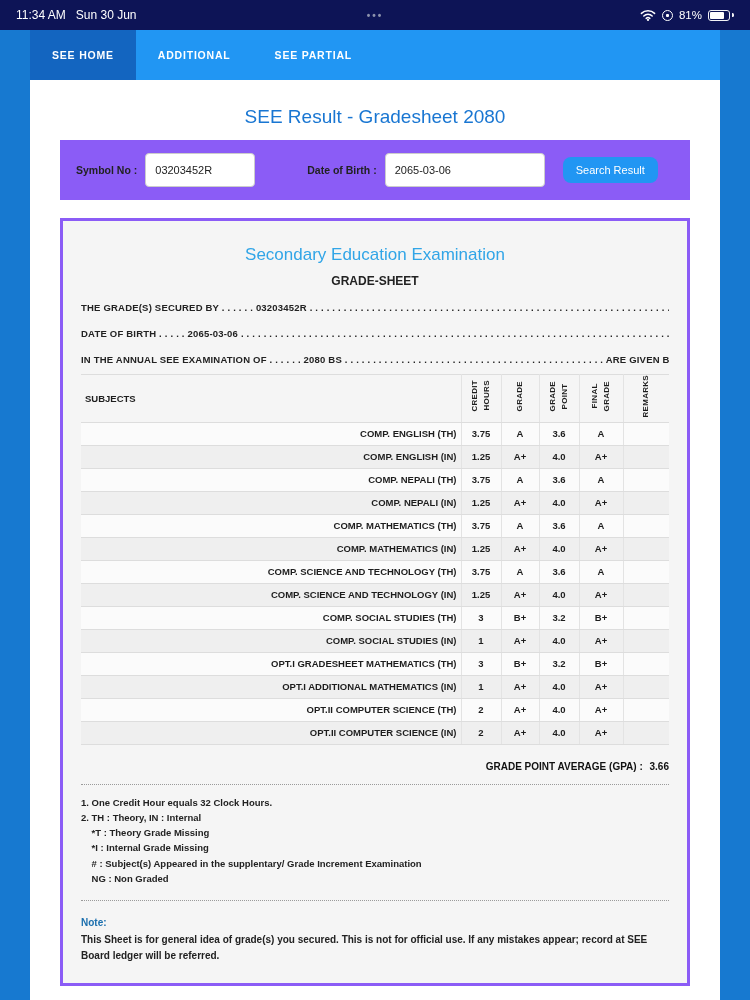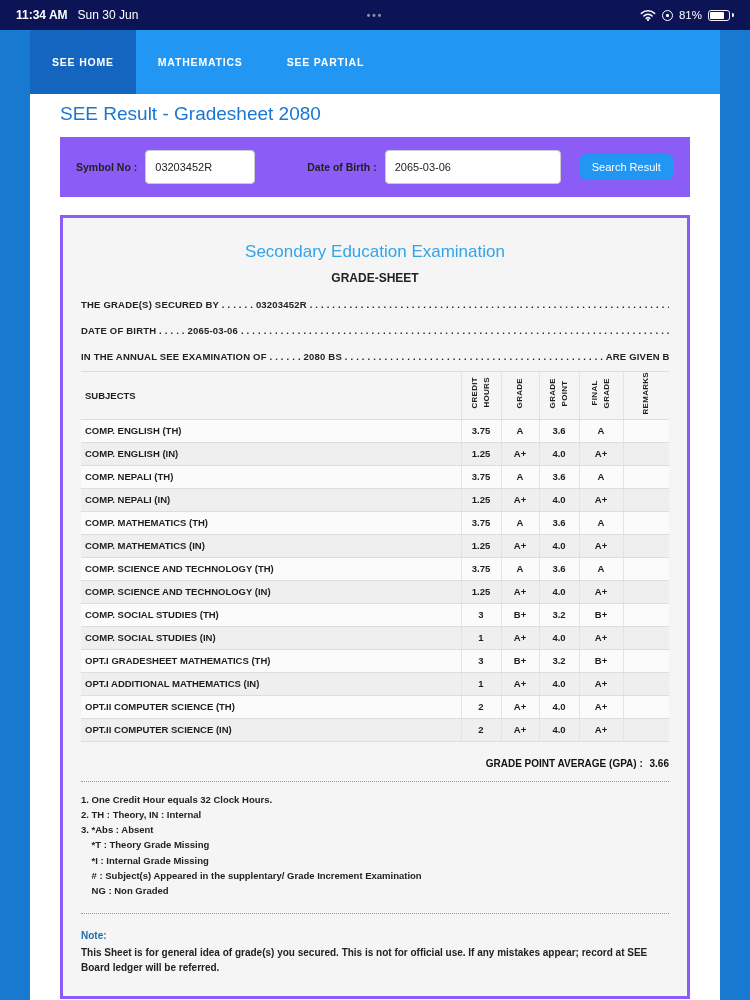--- a/index.html
+++ b/index.html
@@ -11,21 +11,21 @@
   }
 
   
   .status-bar {
     position: absolute; top: 0; left: 0; right: 0; height: 30px;
     background: #0d1456; color: #fff;
     display: flex; align-items: center; padding: 0 16px;
     font-size: 12px; z-index: 20;
   }
   .sb-left { display: flex; align-items: baseline; gap: 10px; }
-  .sb-time { font-weight: 700; }
+  .sb-time { font-weight: 400; }
   .sb-date { font-weight: 400; }
   .sb-center {
     position: absolute; left: 50%; transform: translateX(-50%);
     color: #8d93ad; font-size: 10px; letter-spacing: 2px; font-weight: 700;
   }
   .sb-right { margin-left: auto; display: flex; align-items: center; gap: 6px; }
   .circle-icon {
     width: 11px; height: 11px; border: 1.4px solid #fff; border-radius: 50%;
     display: inline-block; position: relative;
   }
@@ -39,47 +39,47 @@
     border-radius: 3px; display: inline-block; padding: 1px;
   }
   .battery-fill { display: block; height: 100%; width: 80%; background: #fff; border-radius: 1px; }
   .battery-tip { width: 2px; height: 4px; background: rgba(255,255,255,.95); border-radius: 0 1.5px 1.5px 0; margin-left: -4px; }
 
   
   .page { position: absolute; top: 30px; left: 0; right: 0; bottom: 0; background: #1779d0; }
   .card { margin: 0 30px; background: #ffffff; min-height: 100%; }
 
   
-  .navbar { background: #2196f3; height: 64px; display: flex; align-items: stretch; }
+  .navbar { background: #2196f3; height: 50px; display: flex; align-items: stretch; }
   .nav-tab {
     display: flex; align-items: center; padding: 0 22px;
     color: #fff; font-size: 10.5px; font-weight: 700; letter-spacing: .8px;
     text-decoration: none; cursor: pointer;
   }
   .nav-tab.active { background: #1365c0; }
 
   
   .page-title {
-    margin: 9px 30px 12px; color: #1976d2;
-    font-size: 19px; font-weight: 400; line-height: 22px;
+    margin: 26px 30px 12px; color: #1976d2;
+    font-size: 19px; font-weight: 400; line-height: 22px; text-align: center;
   }
 
   
   .search-form {
     margin: 8px 30px 0; background: #8b5cf6;
     padding: 13px 16px; display: flex; align-items: center;
   }
   .form-label { font-size: 10.5px; font-weight: 700; color: #222; margin-right: 8px; white-space: nowrap; }
   .form-label.dob { margin-left: 52px; }
   .text-input {
     height: 27px; border: 1px solid #ccc; border-radius: 4px; background: #fff;
     font-size: 11px; padding: 16px 9px; color: #222; font-family: "Liberation Sans", sans-serif;
   }
   .input-symbol { width: 110px; }
-  .input-dob { width: 176px; }
+  .input-dob { width: 160px; }
   .search-btn {
     margin-left: 18px; background: #2196f3; color: #fff; border: none; border-radius: 8px;
     font-size: 11px; font-weight: 400; padding: 7px 13px; cursor: pointer;
     font-family: "Liberation Sans", sans-serif;
   }
 
   
   .gradesheet {
     margin: 18px 30px 0; background: #f5f5f5; border: 3px solid #8b5cf6;
     padding: 16px 18px 20px; color: #1d1d1d;
@@ -99,21 +99,21 @@
   .grades thead th { height: 44px; vertical-align: middle; background: transparent; }
   .th-subjects { text-align: left; font-size: 9.5px; font-weight: 700; padding-left: 4px; }
   .th-vert { text-align: center; }
   .vtext {
     display: inline-block; writing-mode: vertical-rl; transform: rotate(180deg);
     white-space: pre-line; font-size: 8px; font-weight: 700; line-height: 1.45; letter-spacing: .3px;
   }
   .grades tbody tr:nth-child(odd) { background: #fbfbfb; }
   .grades tbody tr:nth-child(even) { background: #efefef; }
   .grades td { height: 23px; font-size: 9.5px; font-weight: 700; color: #1d1d1d; }
-  .td-subject { padding: 0 4px; text-align: left; }
+  .td-subject { padding: 0 4px; text-align: right; }
   .td-center { text-align: center; }
 
   .gpa-line { text-align: right; font-size: 10px; font-weight: 700; margin-top: 16px; color: #111; }
   .gpa-line .gpa-value { margin-left: 4px; }
 
   .dotted-sep { border-top: 1px dotted #9a9a9a; margin-top: 12px; }
   .legend { margin-top: 10px; }
   .legend-line { font-size: 9.5px; font-weight: 700; color: #222; line-height: 15.3px; white-space: pre; }
 
   .note-sep { border-top: 1px dotted #9a9a9a; margin-top: 14px; }
@@ -143,21 +143,21 @@
       </span>
     <span class="battery-tip"></span>
   </div>
 </div>
 
 <div class="page">
   <div class="card">
 
     <div class="navbar">
       <a class="nav-tab active">SEE HOME</a>
-      <a class="nav-tab">MATHEMATICS</a>
+      <a class="nav-tab">ADDITIONAL</a>
       <a class="nav-tab">SEE PARTIAL</a>
     </div>
 
     <h1 class="page-title">SEE Result - Gradesheet 2080</h1>
 
     <div class="search-form">
       <label class="form-label">Symbol No :</label>
       <input class="text-input input-symbol" type="text" value="03203452R" style="">
       <label class="form-label dob">Date of Birth :</label>
       <input class="text-input input-dob" type="text" value="2065-03-06" style="">
@@ -315,21 +315,20 @@
       <div class="gpa-line">
         <span>GRADE POINT AVERAGE (GPA) :</span>
         <span class="gpa-value">3.66</span>
       </div>
 
       <div class="dotted-sep"></div>
 
       <div class="legend">
         <div class="legend-line">1. One Credit Hour equals 32 Clock Hours.</div>
           <div class="legend-line">2. TH : Theory, IN : Internal</div>
-          <div class="legend-line">3. *Abs : Absent</div>
           <div class="legend-line">    *T : Theory Grade Missing</div>
           <div class="legend-line">    *I : Internal Grade Missing</div>
           <div class="legend-line">    # : Subject(s) Appeared in the supplentary/ Grade Increment Examination</div>
           <div class="legend-line">    NG : Non Graded</div>
       </div>
 
       <div class="note-sep"></div>
       <div class="note-label">Note:</div>
       <div class="note-text">This Sheet is for general idea of grade(s) you secured. This is not for official use. If any mistakes appear; record at SEE Board ledger will be referred.</div>
     </div>

